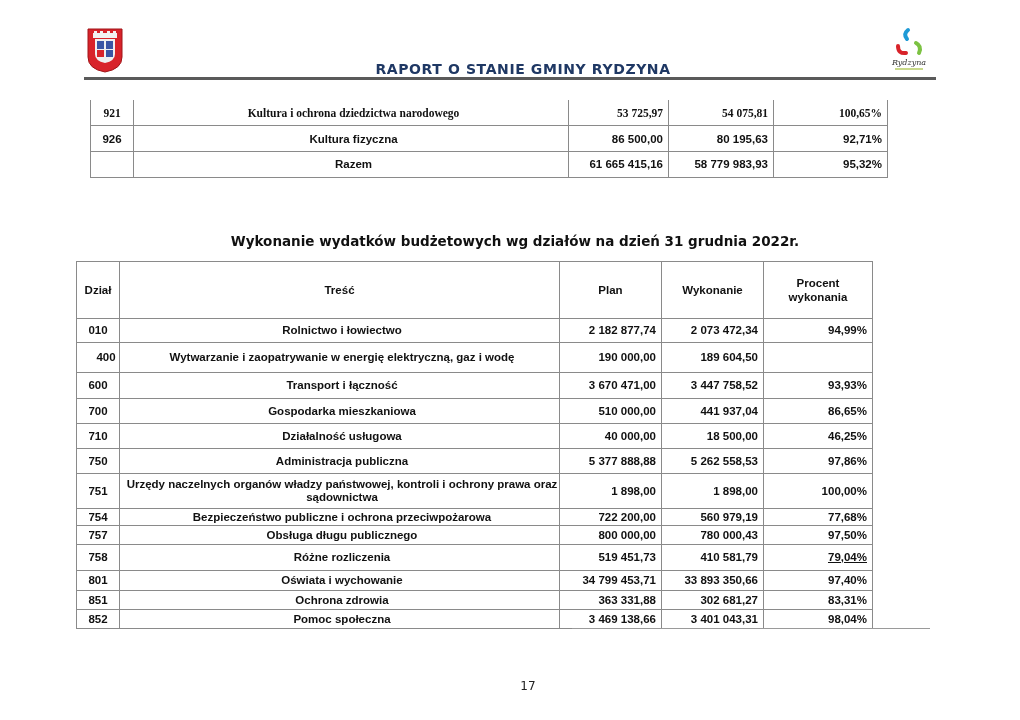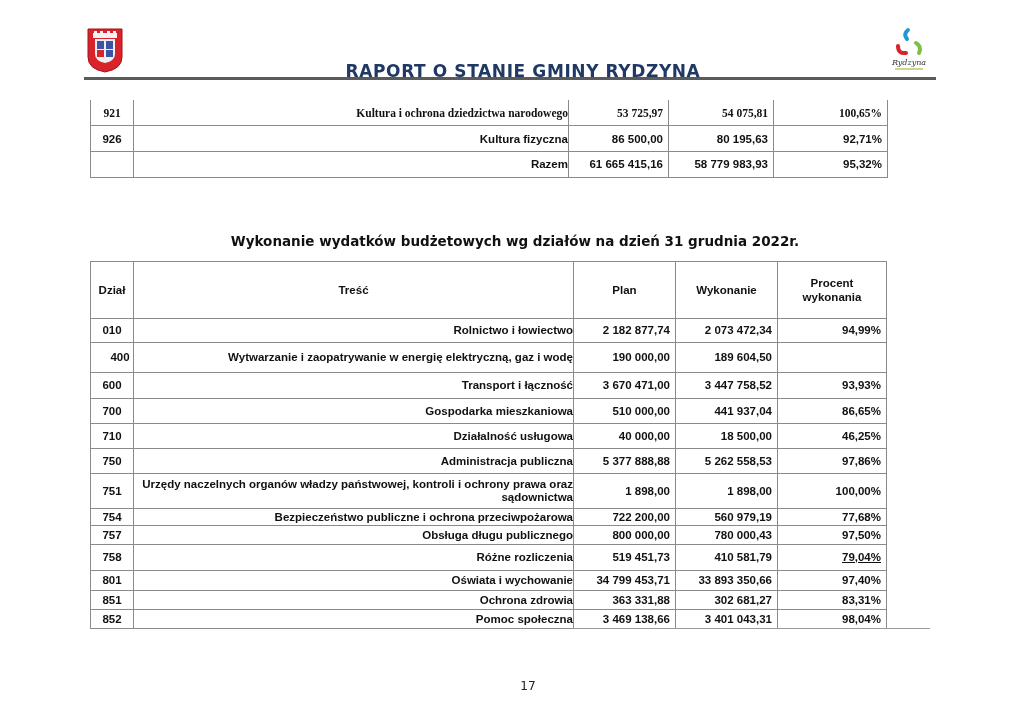--- a/index.html
+++ b/index.html
@@ -3,42 +3,42 @@
 <meta charset="utf-8">
 <style>
   * { box-sizing: border-box; margin: 0; padding: 0; }
   html, body { width: 1020px; height: 720px; background: #ffffff; overflow: hidden; }
   body { position: relative; font-family: "Liberation Sans", sans-serif; color: #111; }
 
   .header-logo-left { position: absolute; left: 86px; top: 27px; width: 38px; height: 46px; }
   .header-logo-right { position: absolute; left: 886px; top: 26px; width: 46px; height: 48px; }
   .header-title {
     position: absolute; left: 0; width: 1020px; top: 61px; text-align: center;
-    font-family: "DejaVu Sans", sans-serif; font-weight: bold; font-size: 17px;
+    font-family: "DejaVu Sans", sans-serif; font-weight: bold; font-size: 14px;
     letter-spacing: 0.6px; color: #1f3864; padding-left: 26px;
   }
   .header-rule { position: absolute; left: 84px; top: 77px; width: 852px; height: 3px; background: #5a5a5a; }
 
   table { border-collapse: collapse; position: absolute; table-layout: fixed; }
   td, th { border: 1px solid #8a8a8a; font-size: 11.5px; font-weight: bold; color: #111; }
   .num { text-align: right; padding-right: 5px; }
   .code { text-align: center; }
-  .txt { text-align: right; padding-left: 5px; }
+  .txt { text-align: center; padding-left: 5px; }
 
   #top-table { left: 90px; top: 100px; width: 797px; }
   #top-table td { height: 25.7px; }
   #top-table tr:first-child td { border-top: none; font-family: Liberation Serif, serif; }
 
   .section-title {
     position: absolute; left: 0; width: 1020px; top: 233px; text-align: center;
     font-family: "DejaVu Sans", sans-serif; font-size: 13.5px; font-weight: bold; color: #111;
     padding-left: 10px;
   }
 
-  #main-table { left: 90px; top: 261px; width: 796px; border-radius: 22px; }
+  #main-table { left: 76px; top: 261px; width: 796px; border-radius: 22px; }
   #main-table th { font-weight: bold; height: 57px; text-align: center; line-height: 14px; }
   #main-table td { line-height: 13px; }
   .underline-shadow { position: absolute; left: 572px; top: 628px; width: 358px; height: 1px; background: #9a9a9a; }
   .page-number { position: absolute; left: 0; width: 1020px; top: 679px; text-align: center; font-size: 12px; color: #222; font-family: "DejaVu Sans", sans-serif; padding-left: 36px; }
 </style>
 </head>
 <body>
 
 <div class="header-logo-left">
   <svg width="38" height="46" viewBox="0 0 38 46">

